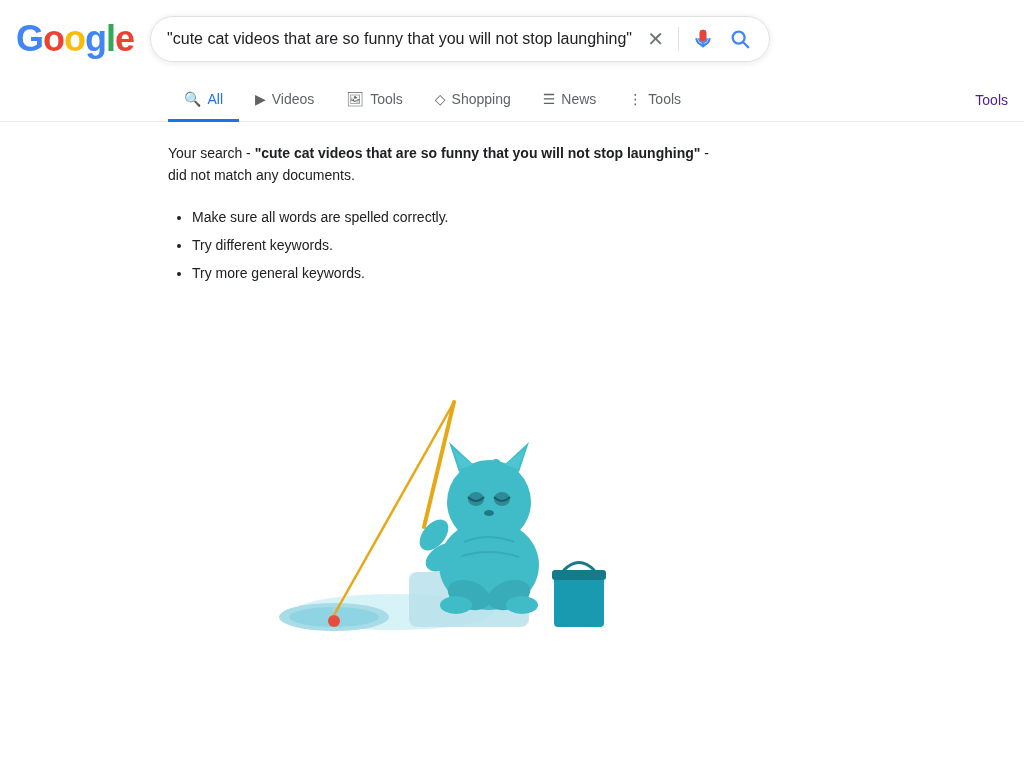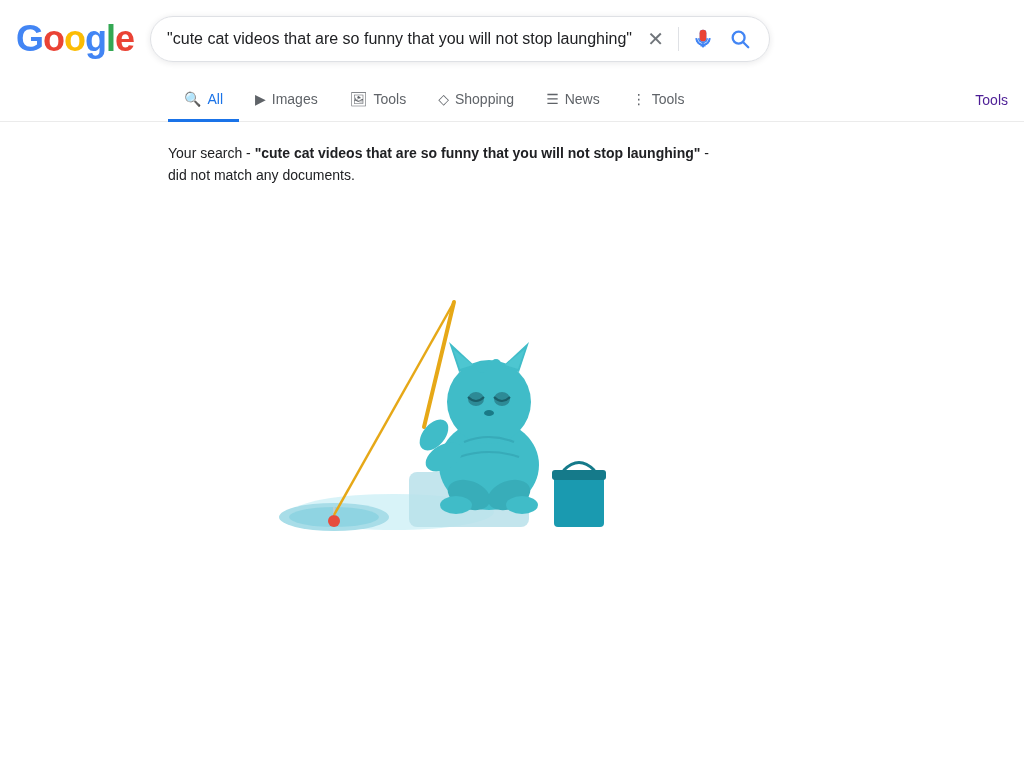--- a/index.html
+++ b/index.html
@@ -200,21 +200,21 @@
   </div>
 </div>
 
 <nav class="nav-tabs">
   <a class="nav-tab active" href="#">
     <span class="nav-tab-icon">🔍</span>
     <span>All</span>
   </a>
   <a class="nav-tab" href="#">
     <span class="nav-tab-icon">▶</span>
-    <span>Images</span>
+    <span>Videos</span>
   </a>
   <a class="nav-tab" href="#">
     <span class="nav-tab-icon">🖼</span>
     <span>Tools</span>
   </a>
   <a class="nav-tab" href="#">
     <span class="nav-tab-icon">◇</span>
     <span>Shopping</span>
   </a>
   <a class="nav-tab" href="#">
@@ -226,20 +226,25 @@
     <span>Tools</span>
   </a>
   <div class="tools-tab">Tools</div>
 </nav>
 
 <div class="main-content">
   <p class="no-results-text">
     <span>Your search - </span><strong>"cute cat videos that are so funny that you will not stop launghing"</strong><span> - did not match any documents.</span>
   </p>
 
+  <ul class="suggestions-list">
+    <li>Make sure all words are spelled correctly.</li>
+    <li>Try different keywords.</li>
+    <li>Try more general keywords.</li>
+  </ul>
 
   <div class="illustration-container">
     <svg class="illustration-svg" viewBox="0 0 420 320" xmlns="http://www.w3.org/2000/svg">
 
       <ellipse cx="160" cy="295" rx="100" ry="18" fill="#c8eef5" opacity="0.7"></ellipse>
 
       <ellipse cx="100" cy="300" rx="55" ry="14" fill="#a8dde8"></ellipse>
 
       <ellipse cx="100" cy="300" rx="45" ry="10" fill="#7ecfde" opacity="0.6"></ellipse>
 

